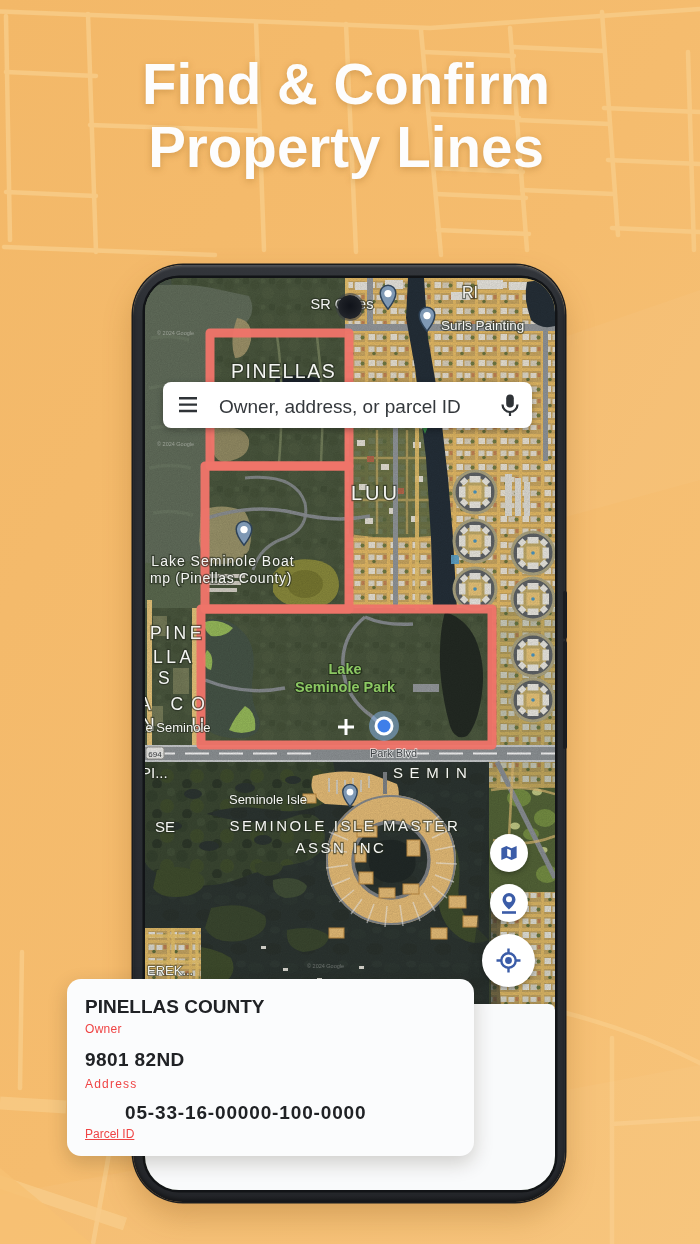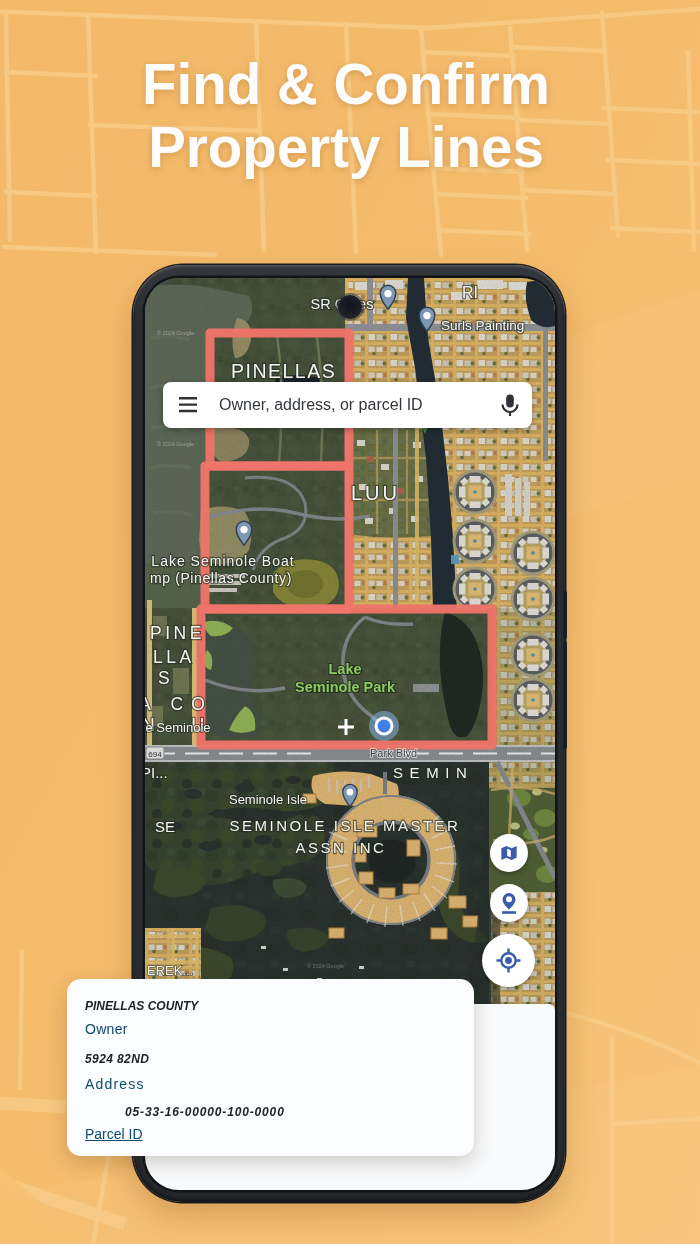--- a/index.html
+++ b/index.html
@@ -4,26 +4,26 @@
 <style>
 html,body{margin:0;padding:0;}
 body{width:700px;height:1244px;position:relative;overflow:hidden;font-family:"Liberation Sans",sans-serif;background:#F4BA6C;}
 .bg{position:absolute;left:0;top:0;width:700px;height:1244px;}
 .title{position:absolute;top:53px;left:-4px;width:700px;text-align:center;color:#FDFDFD;font-weight:bold;font-size:56.5px;line-height:63px;letter-spacing:0px;text-shadow:0 2px 7px rgba(150,95,25,.35);}
 .phone{position:absolute;left:133px;top:265px;width:432px;height:937px;background:linear-gradient(180deg,#33363B 0%,#2A2D32 6%,#292C31 94%,#232529 100%);border-radius:50px;box-shadow:0 0 0 1.5px #1A1C1F, inset 0 2px 2px rgba(255,255,255,.14), inset 0 -3px 4px rgba(0,0,0,.45), 0 14px 30px rgba(130,75,15,.28);}
 .sidebtn{position:absolute;background:#1A1C20;width:4px;border-radius:2px;}
 .screen{position:absolute;left:12px;top:13px;width:410px;height:912px;border-radius:34px;overflow:hidden;background:#47553C;box-shadow:0 0 0 2.5px #121417;}
 .cam{position:absolute;left:193px;top:17px;width:24px;height:24px;border-radius:50%;background:radial-gradient(circle at 50% 45%, #10131a 0%, #191c22 40%, #23262c 75%, #2b2e33 100%);box-shadow:0 0 0 2px rgba(60,63,68,.6);}
 .search{position:absolute;left:18px;top:104px;width:369px;height:46px;background:#FFFFFF;border-radius:8px;box-shadow:0 2px 6px rgba(0,0,0,.30);}
-.search .txt{position:absolute;left:56px;top:13.5px;font-size:16px;color:#34383C;}
+.search .txt{position:absolute;left:56px;top:13.5px;font-size:19px;color:#34383C;}
 .fab{position:absolute;background:#FFFFFF;border-radius:50%;box-shadow:0 2px 5px rgba(0,0,0,.3);}
 .sheet{position:absolute;left:0;top:726px;width:410px;height:186px;background:#F9FAFB;border-radius:6px 6px 0 0;box-shadow:0 -1px 5px rgba(0,0,0,.10);}
 .card{position:absolute;left:67px;top:979px;width:407px;height:177px;background:#FBFCFD;border-radius:14px;box-shadow:0 7px 20px rgba(40,30,10,.20);}
-.card .b{position:absolute;left:18px;font-weight:bold;font-size:12px;color:#202225;line-height:19px;font-style:italic;}
-.card .g{position:absolute;left:18px;font-size:14px;color:#0c4a6e;letter-spacing:.3px;line-height:16.5px;}
+.card .b{position:absolute;left:18px;font-weight:bold;font-size:19px;color:#202225;line-height:19px;}
+.card .g{position:absolute;left:18px;font-size:12px;color:#ef4444;letter-spacing:.3px;line-height:16.5px;}
 </style>
 </head>
 <body>
 
 <svg class="bg" viewBox="0 0 700 1244">
   <defs>
     <linearGradient id="bggrad" x1="0" y1="0" x2="1" y2="1">
       <stop offset="0" stop-color="#F3B868"></stop>
       <stop offset="0.5" stop-color="#F5BC6E"></stop>
       <stop offset="1" stop-color="#F7C379"></stop>
@@ -466,20 +466,20 @@
 
   <div class="sidebtn" style="left:430px;top:376px;height:108px;"></div>
 </div>
 
 <div class="card">
 
   <div class="b" style="top:18px;">PINELLAS COUNTY</div>
 
   <div class="g" style="top:41.5px;">Owner</div>
 
-  <div class="b" style="top:71px;letter-spacing:.4px;">5924 82ND</div>
+  <div class="b" style="top:71px;letter-spacing:.4px;">9801 82ND</div>
 
   <div class="g" style="top:96.5px;letter-spacing:1.2px;">Address</div>
 
   <div class="b" style="top:124px;letter-spacing:.85px;margin-left:40px;">05-33-16-00000-100-0000</div>
 
   <div class="g" style="top:146.5px;letter-spacing:0px;text-decoration:underline;">Parcel ID</div>
 </div>
 
 </body></html>

